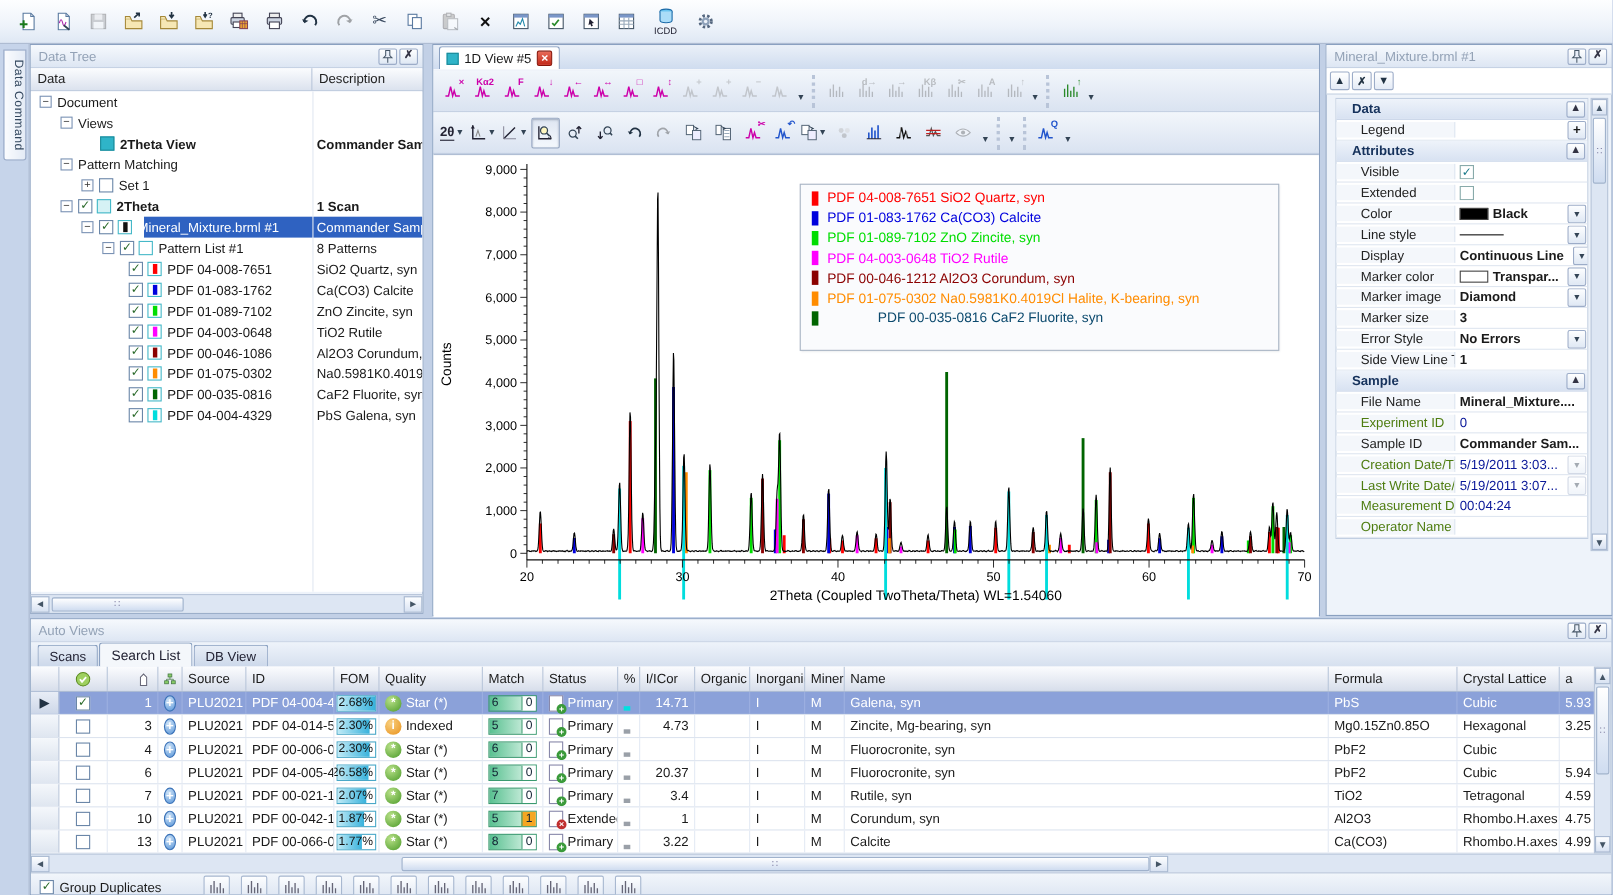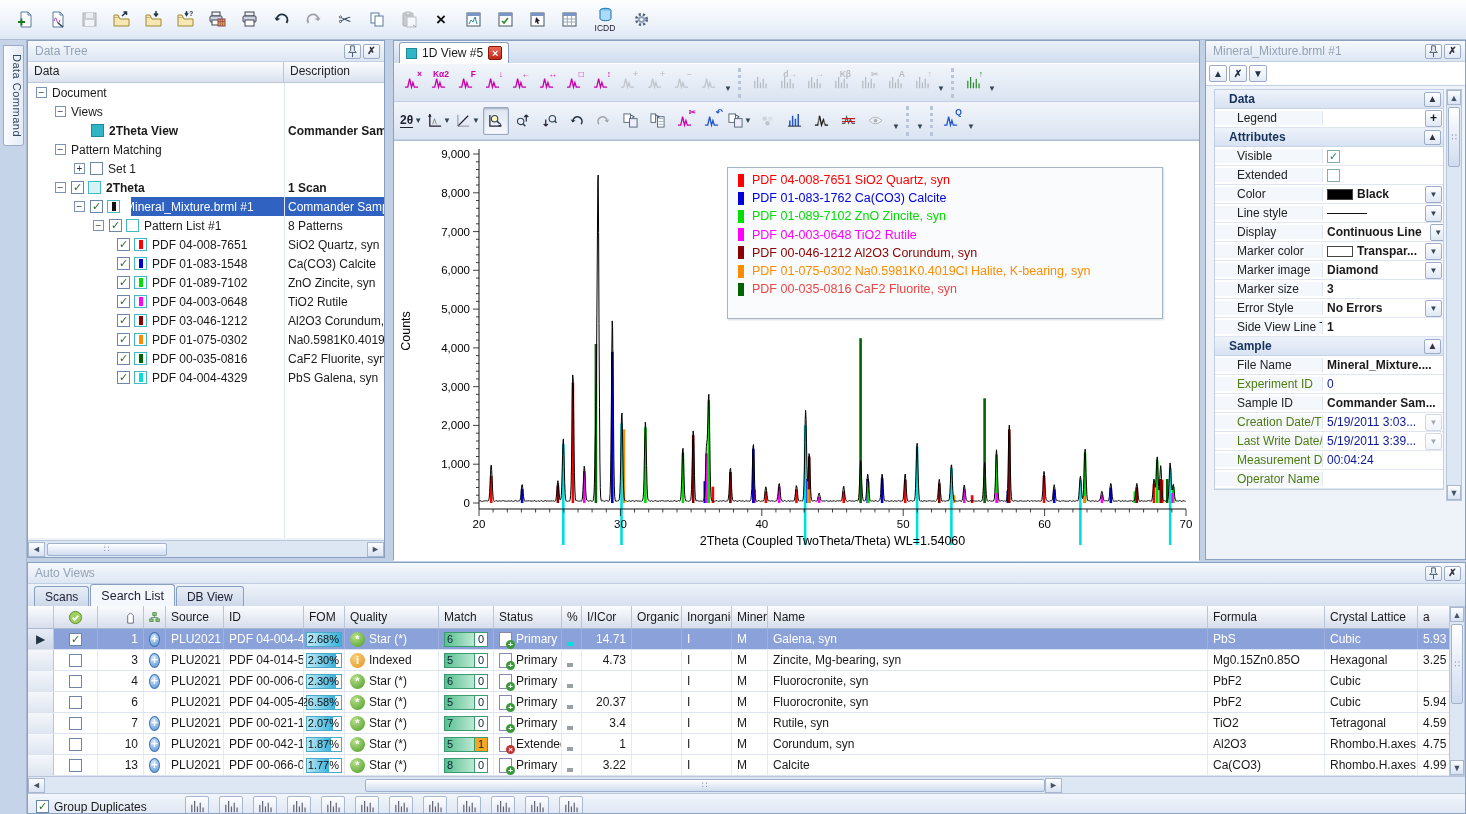--- a/index.html
+++ b/index.html
@@ -376,21 +376,21 @@
           </span>
           <span class="tlabel">PDF 04-008-7651</span>
           <span class="tdesc">SiO2 Quartz, syn</span>
         </div>
         <div class="trow">
           <span style="display: inline-block; flex: 0 0 auto; width: 84px;"></span>
           <span class="cbx">✓</span>
           <span class="ticon">
             <span class="bar" style="background: rgb(0, 0, 221);"></span>
           </span>
-          <span class="tlabel">PDF 01-083-1548</span>
+          <span class="tlabel">PDF 01-083-1762</span>
           <span class="tdesc">Ca(CO3) Calcite</span>
         </div>
         <div class="trow">
           <span style="display: inline-block; flex: 0 0 auto; width: 84px;"></span>
           <span class="cbx">✓</span>
           <span class="ticon">
             <span class="bar" style="background: rgb(0, 221, 0);"></span>
           </span>
           <span class="tlabel">PDF 01-089-7102</span>
           <span class="tdesc">ZnO Zincite, syn</span>
@@ -403,21 +403,21 @@
           </span>
           <span class="tlabel">PDF 04-003-0648</span>
           <span class="tdesc">TiO2 Rutile</span>
         </div>
         <div class="trow">
           <span style="display: inline-block; flex: 0 0 auto; width: 84px;"></span>
           <span class="cbx">✓</span>
           <span class="ticon">
             <span class="bar" style="background: rgb(139, 0, 0);"></span>
           </span>
-          <span class="tlabel">PDF 03-046-1212</span>
+          <span class="tlabel">PDF 00-046-1086</span>
           <span class="tdesc">Al2O3 Corundum, sy</span>
         </div>
         <div class="trow">
           <span style="display: inline-block; flex: 0 0 auto; width: 84px;"></span>
           <span class="cbx">✓</span>
           <span class="ticon">
             <span class="bar" style="background: rgb(255, 140, 0);"></span>
           </span>
           <span class="tlabel">PDF 01-075-0302</span>
           <span class="tdesc">Na0.5981K0.4019Cl</span>
@@ -933,21 +933,21 @@
           <div class="leg-row">
             <span class="leg-chip" style="background: rgb(139, 0, 0);"></span>
             <span style="color: rgb(139, 0, 0);">PDF 00-046-1212 Al2O3 Corundum, syn</span>
           </div>
           <div class="leg-row">
             <span class="leg-chip" style="background: rgb(255, 140, 0);"></span>
             <span style="color: rgb(255, 140, 0);">PDF 01-075-0302 Na0.5981K0.4019Cl Halite, K-bearing, syn</span>
           </div>
           <div class="leg-row">
             <span class="leg-chip" style="background: rgb(0, 100, 0);"></span>
-            <span style="color: #ef4444;">PDF 00-035-0816 CaF2 Fluorite, syn</span>
+            <span style="color: #0c4a6e; margin-left: 46px;">PDF 00-035-0816 CaF2 Fluorite, syn</span>
           </div>
         </div>
     </div>
   </div>
 
   <div id="right-panel" class="panel">
     <div class="panel-hdr">
       <span>Mineral_Mixture.brml #1</span>
         <span class="sp"></span>
       <span class="hbtn">
@@ -1081,21 +1081,21 @@
           <div class="pg-lbl gray">Creation Date/Ti</div>
           <div class="pg-val navy">
             <span>5/19/2011 3:03...</span>
             <span style="flex: 1 1 0%;"></span>
             <span class="pg-dd dis">▼</span>
           </div>
         </div>
         <div class="pg-row">
           <div class="pg-lbl gray">Last Write Date/</div>
           <div class="pg-val navy">
-            <span>5/19/2011 3:39...</span>
+            <span>5/19/2011 3:07...</span>
             <span style="flex: 1 1 0%;"></span>
             <span class="pg-dd dis">▼</span>
           </div>
         </div>
         <div class="pg-row">
           <div class="pg-lbl gray">Measurement Du</div>
           <div class="pg-val navy">
             <span>00:04:24</span>
           </div>
         </div>

